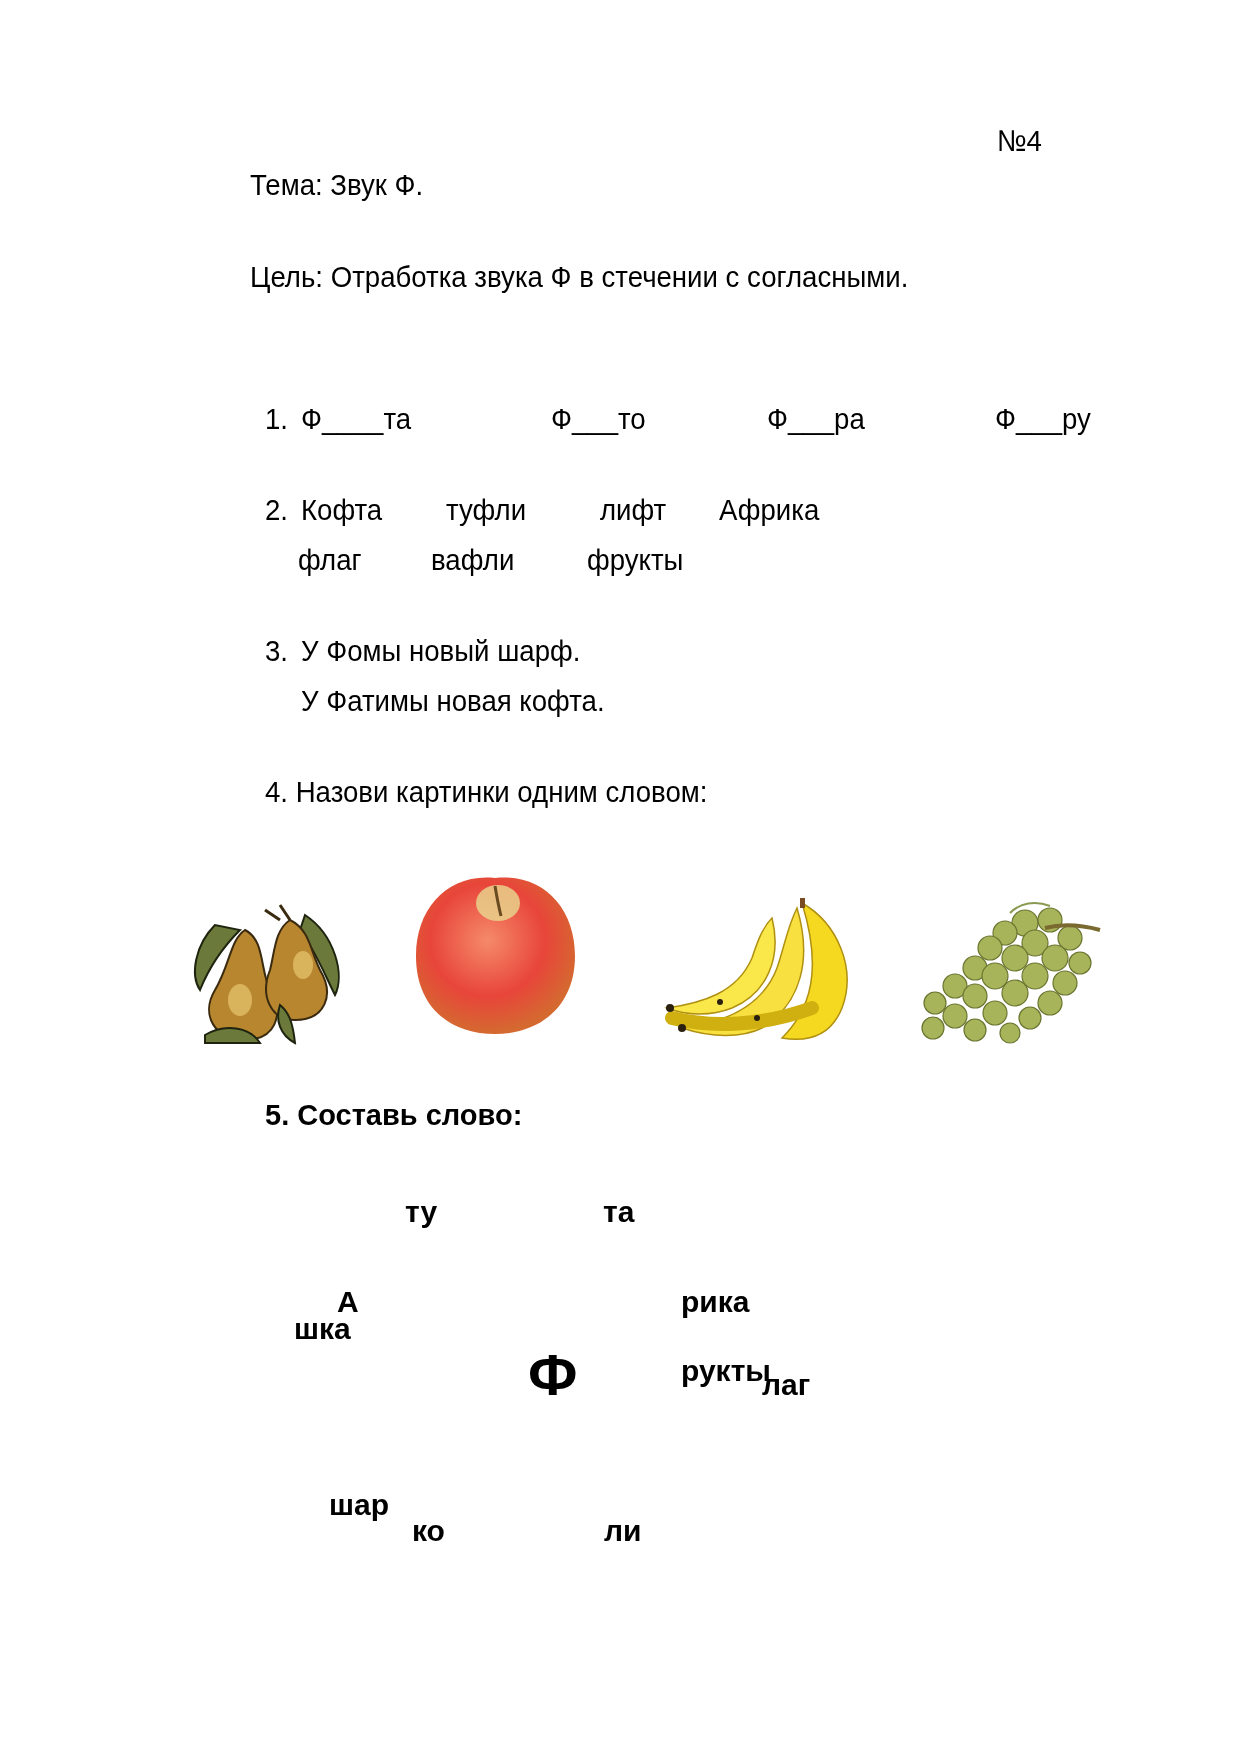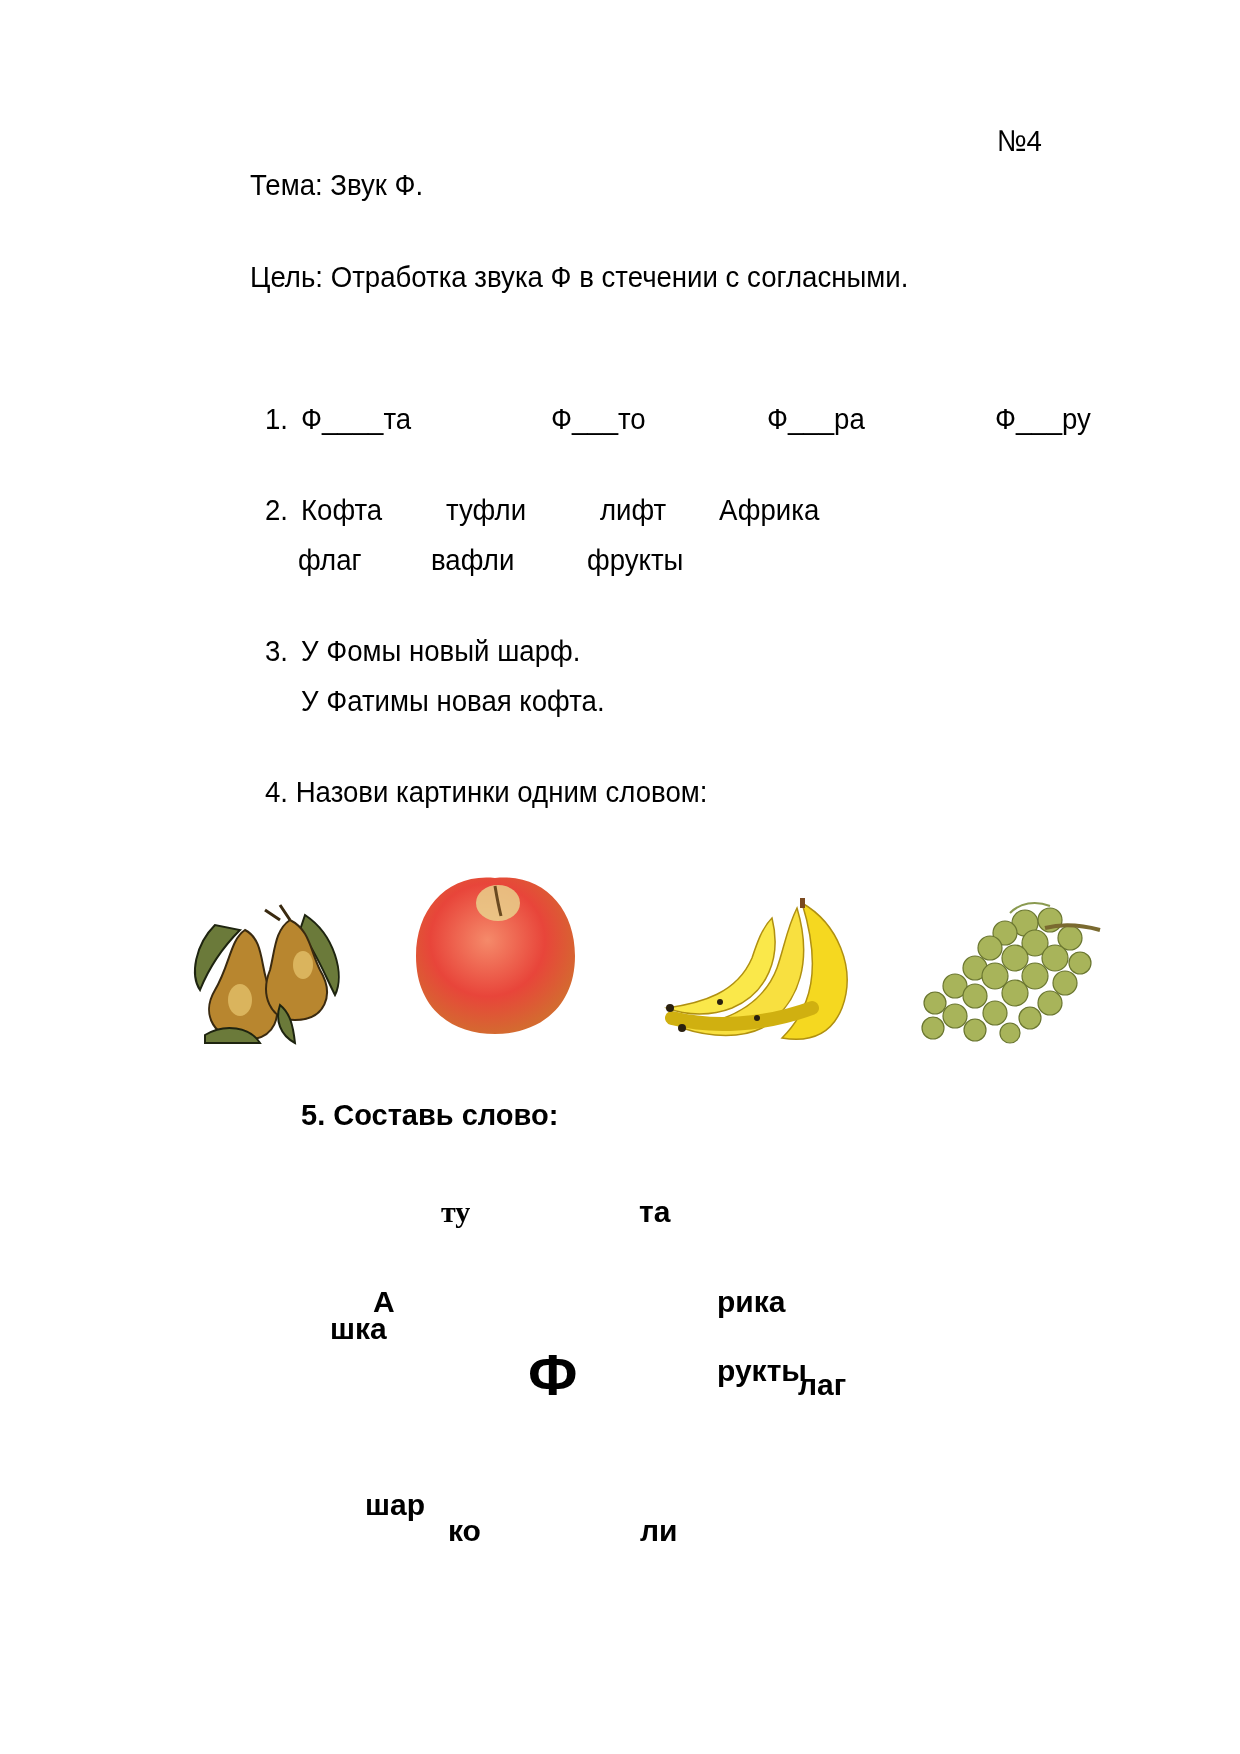--- a/index.html
+++ b/index.html
@@ -1,20 +1,20 @@
 <!DOCTYPE html>
 <html><head>
   <meta charset="utf-8">
   <style>
     html, body { margin: 0; padding: 0; background: #ffffff; }
     body { width: 1240px; height: 1754px; position: relative; overflow: hidden;
            font-family: "Liberation Sans", "DejaVu Sans", sans-serif; color: #000; }
     .t { position: absolute; white-space: pre; line-height: 1; }
     .reg { font-size: 30px; font-weight: normal; transform: scaleX(0.92); transform-origin: left top; }
-    .bold { font-size: 30px; font-weight: bold; margin-left: 36px; }
+    .bold { font-size: 30px; font-weight: bold; }
     .big { font-size: 58px; font-weight: bold; }
     .img { position: absolute; }
   </style>
 </head>
 <body>
 
 <div class="t reg" style="left:997px; top:126px;">№4</div>
 <div class="t reg" style="left:250px; top:170px;">Тема: Звук Ф.</div>
 <div class="t reg" style="left:250px; top:262px;">Цель: Отработка звука Ф в стечении с согласными.</div>
 
@@ -102,21 +102,21 @@
     <circle cx="18" cy="130" r="11"></circle>
       <circle cx="60" cy="132" r="11"></circle>
       <circle cx="95" cy="135" r="10"></circle>
   </g>
   <path d="M130,30 C150,25 170,28 185,32" stroke="#7a6a30" stroke-width="4" fill="none"></path>
   <path d="M95,15 C105,5 120,2 135,8" stroke="#8a9a50" stroke-width="2" fill="none"></path>
 </svg>
 
 <div class="t bold" style="left:265px; top:1101px; font-size:29px;">5. Составь слово:</div>
 
-<div class="t bold" style="left:405px; top:1197px;font-family:Liberation Serif, serif;">ту</div>
+<div class="t bold" style="left:405px; top:1197px;">ту</div>
 <div class="t bold" style="left:603px; top:1197px;">та</div>
 <div class="t bold" style="left:337px; top:1287px;">А</div>
 <div class="t bold" style="left:681px; top:1287px;text-align:center;">рика</div>
 <div class="t big" style="left:528px; top:1346px;">Ф</div>
 <div class="t bold" style="left:294px; top:1314px;">шка</div>
 <div class="t bold" style="left:762px; top:1370px;">лаг</div>
 <div class="t bold" style="left:329px; top:1490px;">шар</div>
 <div class="t bold" style="left:681px; top:1356px;">рукты</div>
 <div class="t bold" style="left:412px; top:1516px;text-align:center;">ко</div>
 <div class="t bold" style="left:604px; top:1516px;">ли</div>

